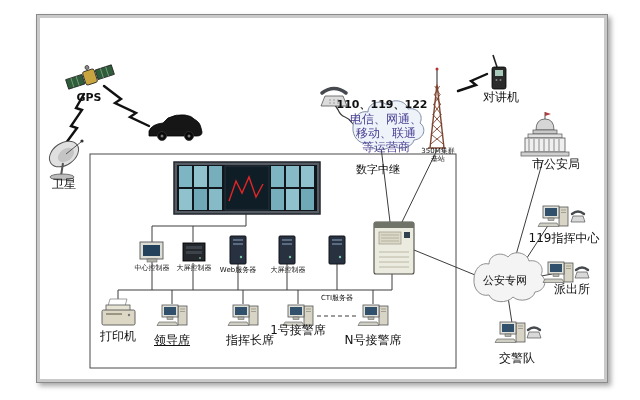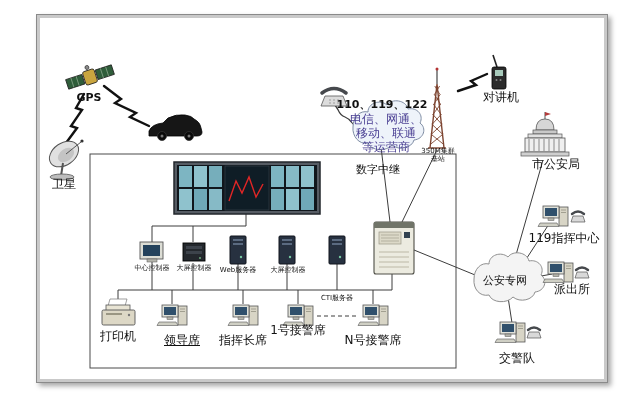--- a/index.html
+++ b/index.html
@@ -261,22 +261,22 @@
     <div class="lbl s7" style="left:438px;top:147px;">350M集群
 基站</div>
     <div class="lbl s8" style="left:501px;top:90px;">对讲机</div>
     <div class="lbl s8" style="left:556px;top:157px;">市公安局</div>
     <div class="lbl s9" style="left:378px;top:164px;">数字中继</div>
     <div class="lbl s8" style="left:564px;top:231px;">119指挥中心</div>
     <div class="lbl s9" style="left:505px;top:275px;">公安专网</div>
     <div class="lbl s8" style="left:572px;top:282px;">派出所</div>
     <div class="lbl s8" style="left:517px;top:351px;">交警队</div>
     <div class="lbl s8" style="left:118px;top:329px;">打印机</div>
-    <div class="lbl s8" style="left:182px;top:333px;text-decoration:underline;">领导席</div>
-    <div class="lbl s8" style="left:243px;top:333px;text-align:center;">指挥长席</div>
+    <div class="lbl s8" style="left:172px;top:333px;text-decoration:underline;">领导席</div>
+    <div class="lbl s8" style="left:250px;top:333px;text-align:center;">指挥长席</div>
     <div class="lbl s8" style="left:298px;top:323px;">1号接警席</div>
     <div class="lbl s8" style="left:373px;top:333px;">N号接警席</div>
     <div class="lbl s7" style="left:152px;top:264px;">中心控制器</div>
     <div class="lbl s7" style="left:194px;top:264px;">大屏控制器</div>
     <div class="lbl s7" style="left:238px;top:266px;">Web服务器</div>
     <div class="lbl s7" style="left:288px;top:266px;">大屏控制器</div>
     <div class="lbl s7" style="left:337px;top:266px;margin-top:28px;">CTI服务器</div>
   </div>
 
 </div>

